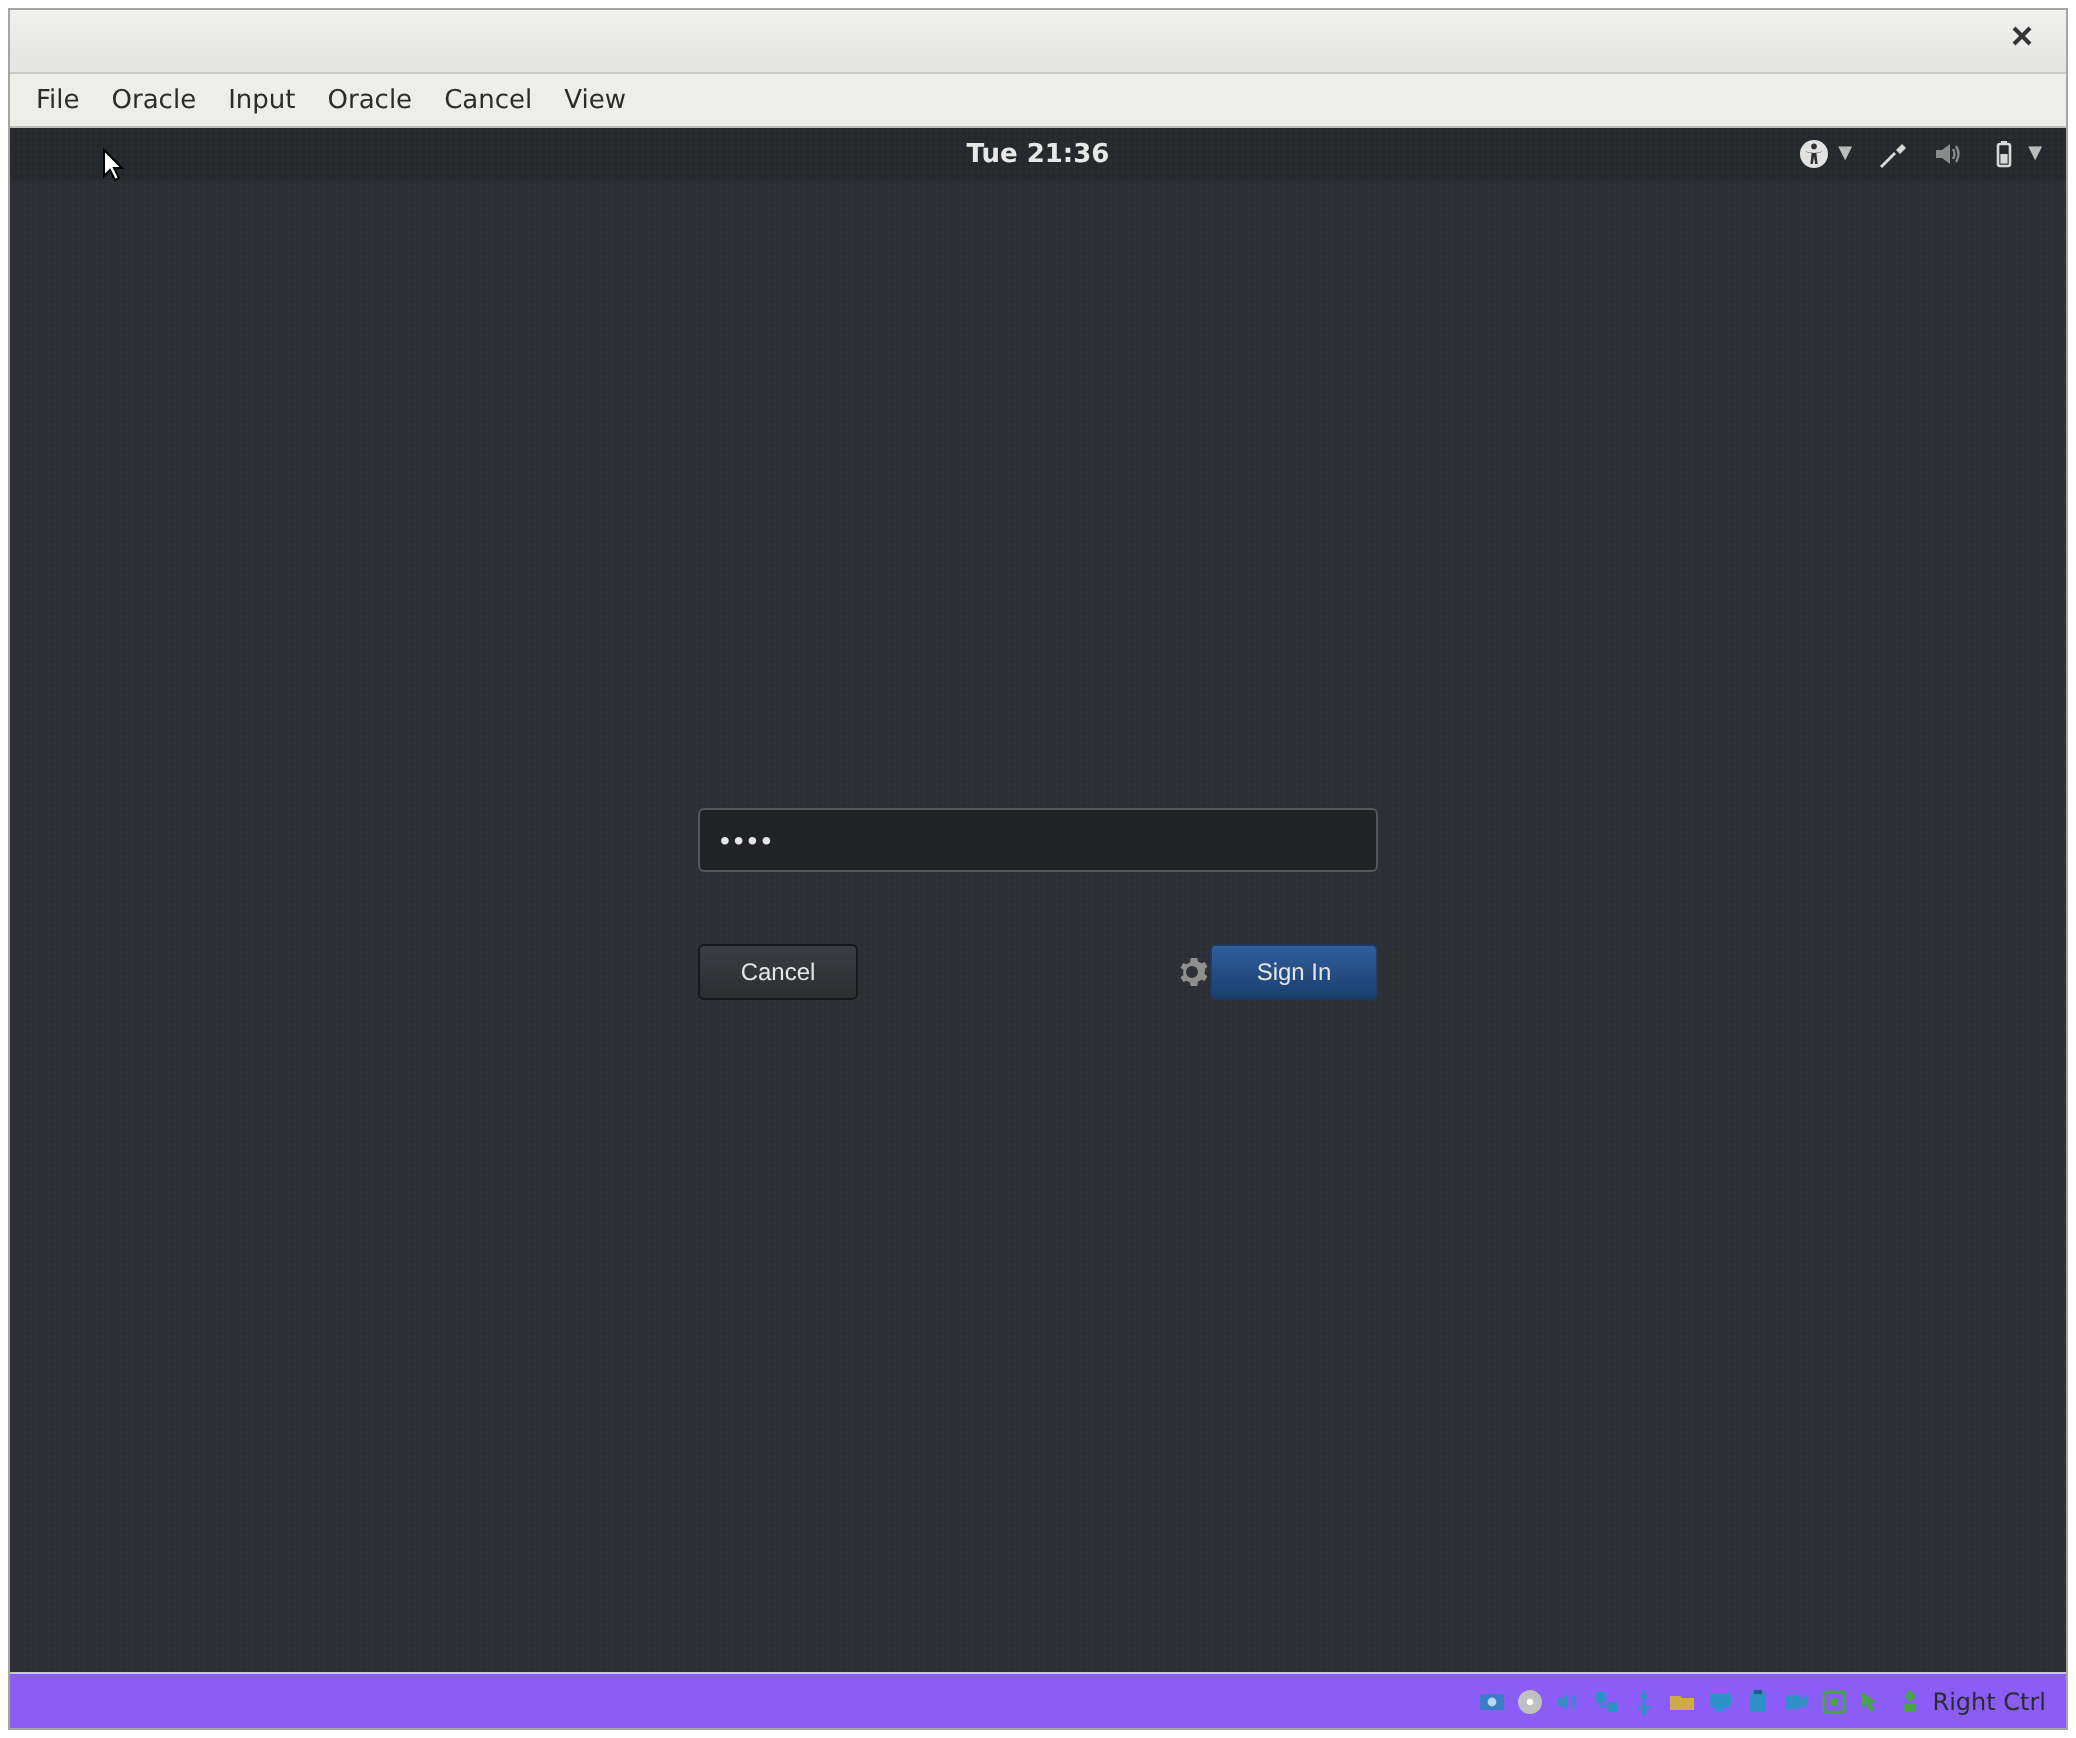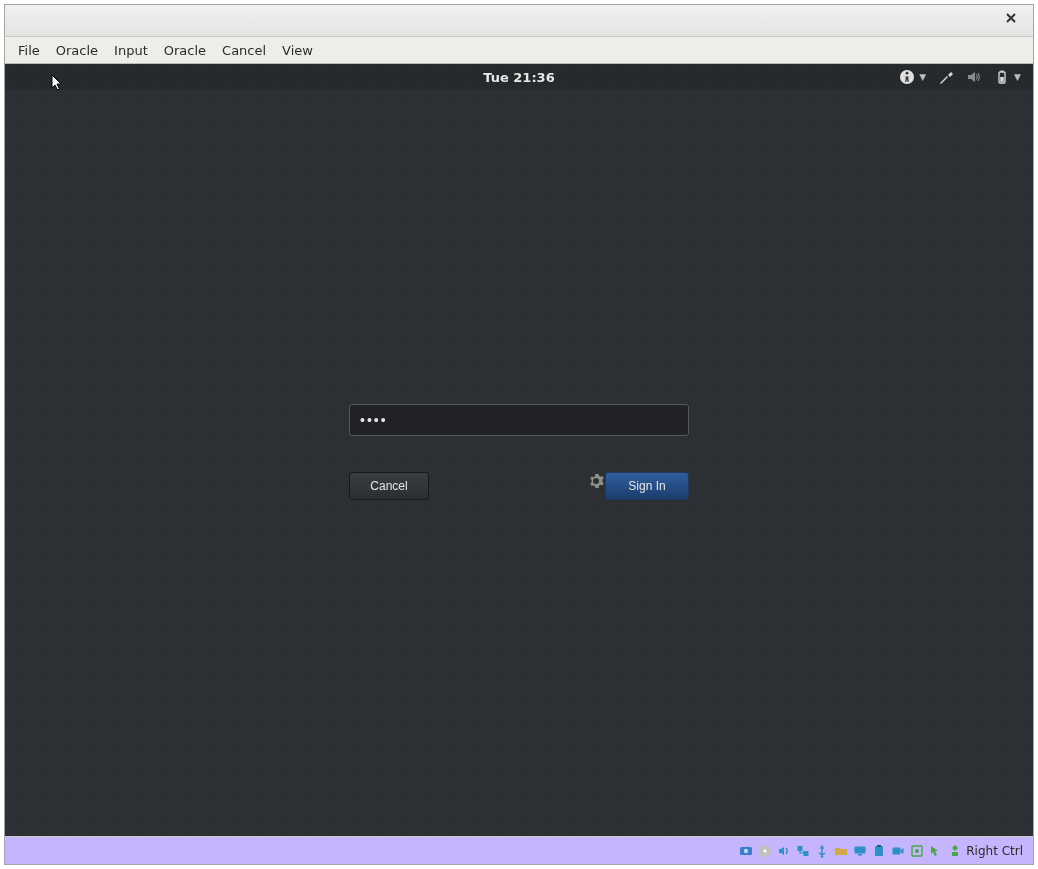--- a/index.html
+++ b/index.html
@@ -149,26 +149,26 @@
     min-width: 84px;
   }
   .session-gear {
     width: 18px; height: 18px;
     color: #9a9a97;
     cursor: pointer;
     display: inline-flex;
     align-items: center;
     justify-content: center;
   }
-  .right-group { display:flex; }
+  .right-group { display:flex; align-items:center; }
   .statusbar {
     position: absolute;
     left:0; right:0; bottom:0;
     height: 28px;
-    background: #c4b5fd;
+    background: #8b5cf6;
     border-top: 1px solid #c9c9c5;
     display: flex;
     align-items: center;
     justify-content: flex-end;
     padding: 0 10px;
     gap: 3px;
     font-size: 12px;
     color: #2b2b2b;
   }
   .statusbar .sb-ic {

